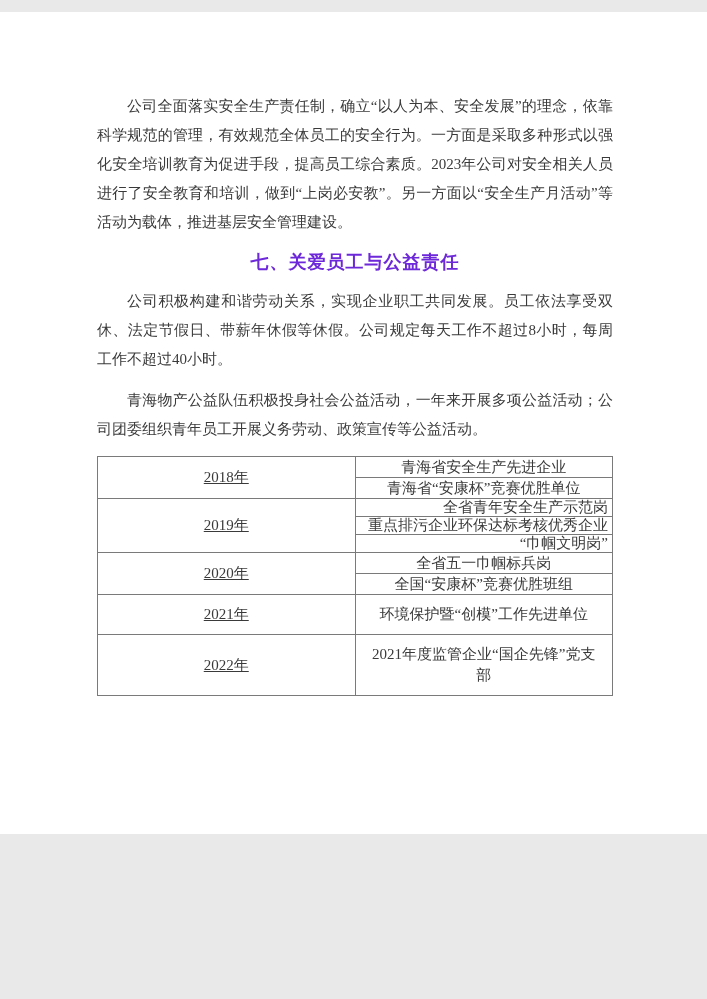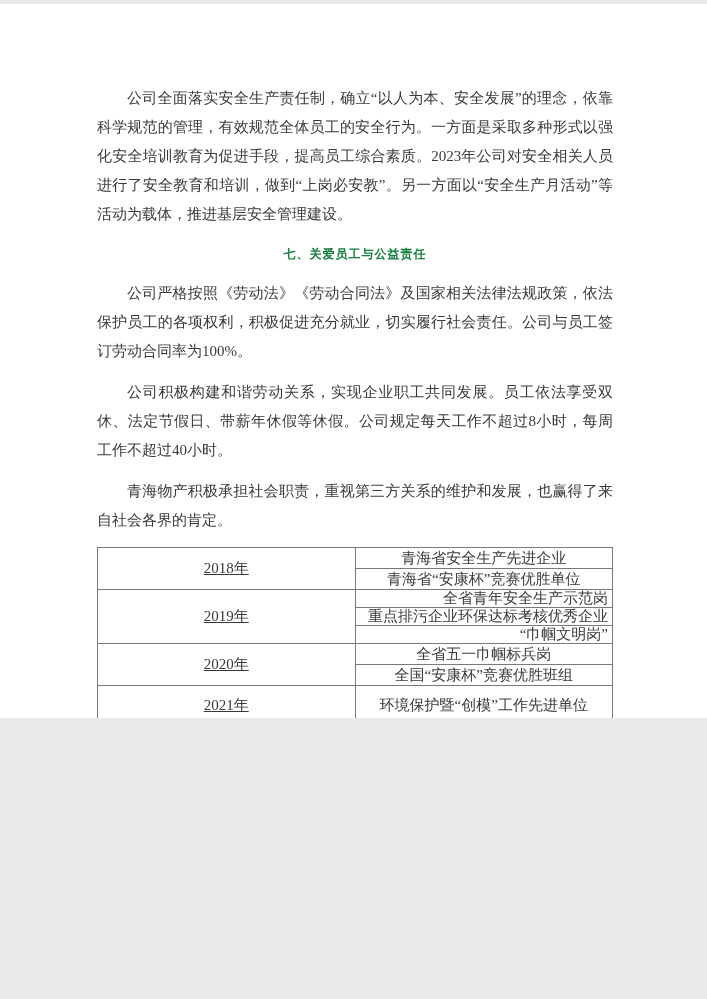--- a/index.html
+++ b/index.html
@@ -1,20 +1,20 @@
 <!DOCTYPE html>
 <html lang="zh"><head>
 <meta charset="utf-8">
 <style>
   html, body { margin: 0; padding: 0; background: #e9e9e9; }
   .page {
     position: relative;
     width: 707px;
-    height: 714px;
-    margin: 4px auto;
+    height: 822px;
+    margin: 12px auto;
     background: #ffffff;
     font-family: "Liberation Serif", "DejaVu Serif", serif;
     color: #3a3a3a;
     overflow: hidden;
   }
   .content {
     position: absolute;
     left: 97px;
     top: 80px;
     width: 516px;
@@ -22,26 +22,26 @@
   p.body-par {
     margin: 0 0 12px 0;
     font-size: 15px;
     line-height: 29px;
     text-align: justify;
     text-justify: inter-character;
     text-indent: 2em;
   }
   h2.sec-heading {
     font-family: "Liberation Sans", "DejaVu Sans", sans-serif;
-    font-size: 12px;
+    font-size: 18px;
     line-height: 26px;
     font-weight: 700;
     text-align: center;
     letter-spacing: 1px;
-    color: #15803d;
+    color: #6d28d9;
     margin: 2px 0 12px 0;
   }
   table.awards {
     width: 100%;
     border-collapse: collapse;
     margin-top: 4px;
   }
   table.awards td {
     border: 1px solid #7a7a7a;
     text-align: center;
@@ -66,25 +66,24 @@
 </head>
 <body>
 
 <div class="page">
   <div class="content">
 
     <p class="body-par">公司全面落实安全生产责任制，确立“以人为本、安全发展”的理念，依靠科学规范的管理，有效规范全体员工的安全行为。一方面是采取多种形式以强化安全培训教育为促进手段，提高员工综合素质。2023年公司对安全相关人员进行了安全教育和培训，做到“上岗必安教”。另一方面以“安全生产月活动”等活动为载体，推进基层安全管理建设。</p>
 
     <h2 class="sec-heading">七、关爱员工与公益责任</h2>
 
-    <p class="body-par">公司严格按照《劳动法》《劳动合同法》及国家相关法律法规政策，依法保护员工的各项权利，积极促进充分就业，切实履行社会责任。公司与员工签订劳动合同率为100%。</p>
     <p class="body-par">公司积极构建和谐劳动关系，实现企业职工共同发展。员工依法享受双休、法定节假日、带薪年休假等休假。公司规定每天工作不超过8小时，每周工作不超过40小时。</p>
+    <p class="body-par">青海物产公益队伍积极投身社会公益活动，一年来开展多项公益活动；公司团委组织青年员工开展义务劳动、政策宣传等公益活动。</p>
 
 
-    <p class="body-par">青海物产积极承担社会职责，重视第三方关系的维护和发展，也赢得了来自社会各界的肯定。</p>
 
     <table class="awards">
       <tbody>
           <tr>
             <td class="year-cell" rowspan="2">2018年</td>
             <td class="award-cell">青海省安全生产先进企业</td>
           </tr>
           <tr>
             <td class="award-cell">青海省“安康杯”竞赛优胜单位</td>
           </tr>

